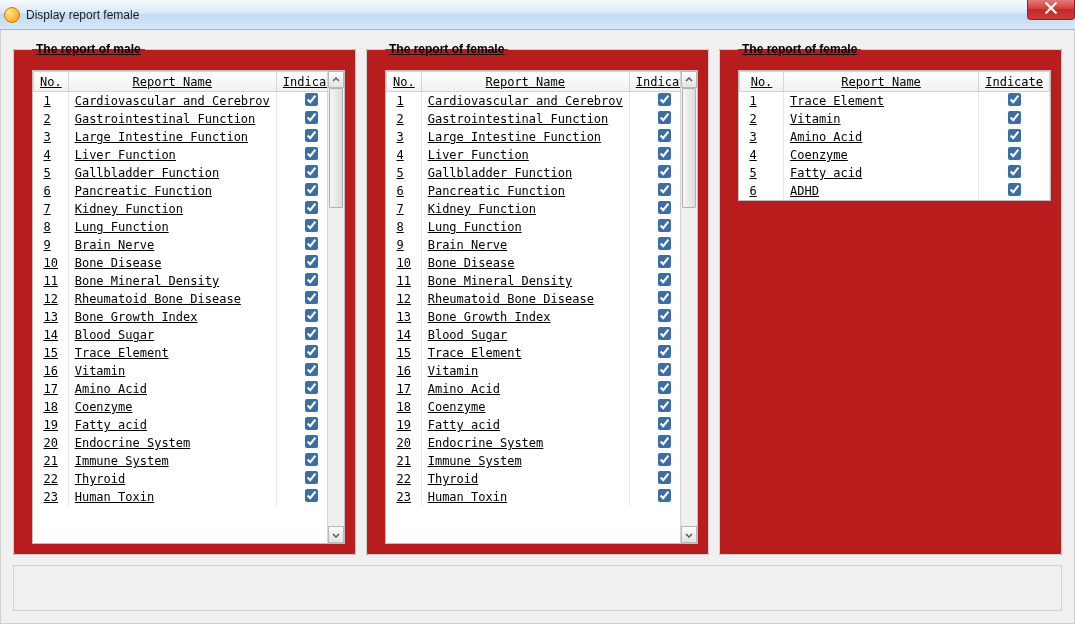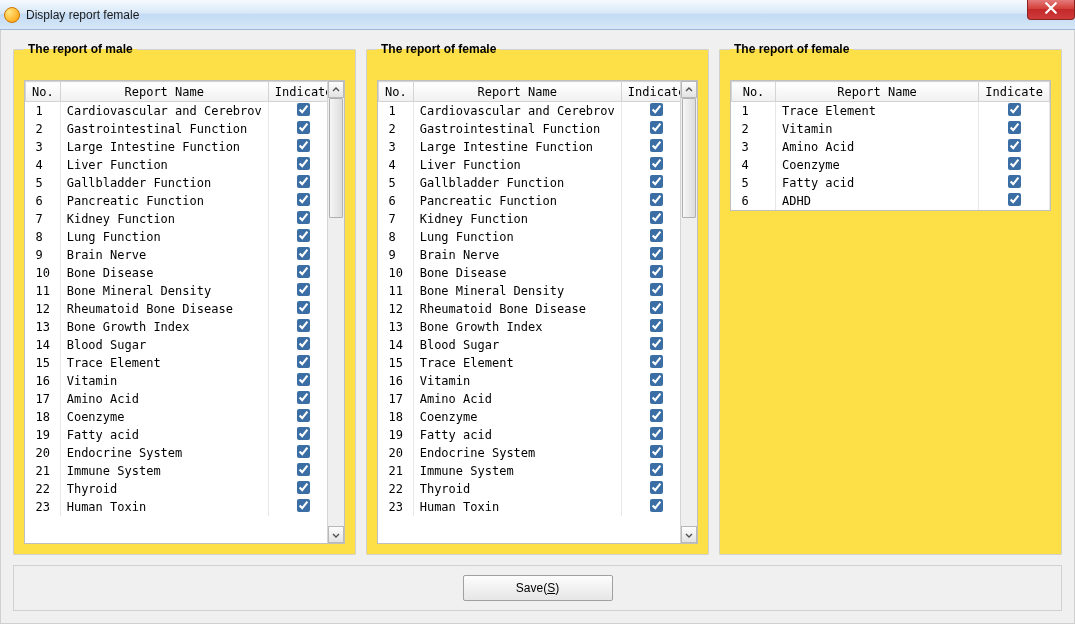--- a/index.html
+++ b/index.html
@@ -58,41 +58,42 @@
 }
 .columns {
   display: flex;
   gap: 10px;
   flex: 1;
   min-height: 0;
 }
 fieldset.groupbox {
   border: 1px solid #d0d0d0;
   border-radius: 2px;
-  background: #fde047;
+  background: #b91c1c;
   flex: 1;
   min-width: 0;
-  padding: 10px 10px 10px 10px;
+  padding: 10px 10px 10px 18px;
   position: relative;
   display: flex;
   flex-direction: column;
+  text-decoration: underline;
 }
 fieldset.groupbox > legend {
   font-weight: bold;
   font-size: 12px;
   padding: 0 4px;
   color: #000;
 }
 .table-wrap {
   flex: 1;
   display: flex;
   min-height: 0;
   border: 1px solid #bfbfbf;
   background: #fff;
-  margin-top: 14px;
+  margin-top: 4px;
 }
 .table-scroll {
   flex: 1;
   overflow: hidden;
   min-width: 0;
 }
 table {
   border-collapse: collapse;
   width: 100%;
   font-family: "SimSun", "NSimSun", monospace, "Courier New";
@@ -535,17 +536,14 @@
                 </tr>
               </tbody>
           </table>
         </div>
       </div>
     </fieldset>
 
   </div>
 
   <div class="button-row">
-    <button>
-      <span>Save(</span><span class="u">S</span><span>)</span>
-    </button>
   </div>
 </div>
 
 </body></html>

